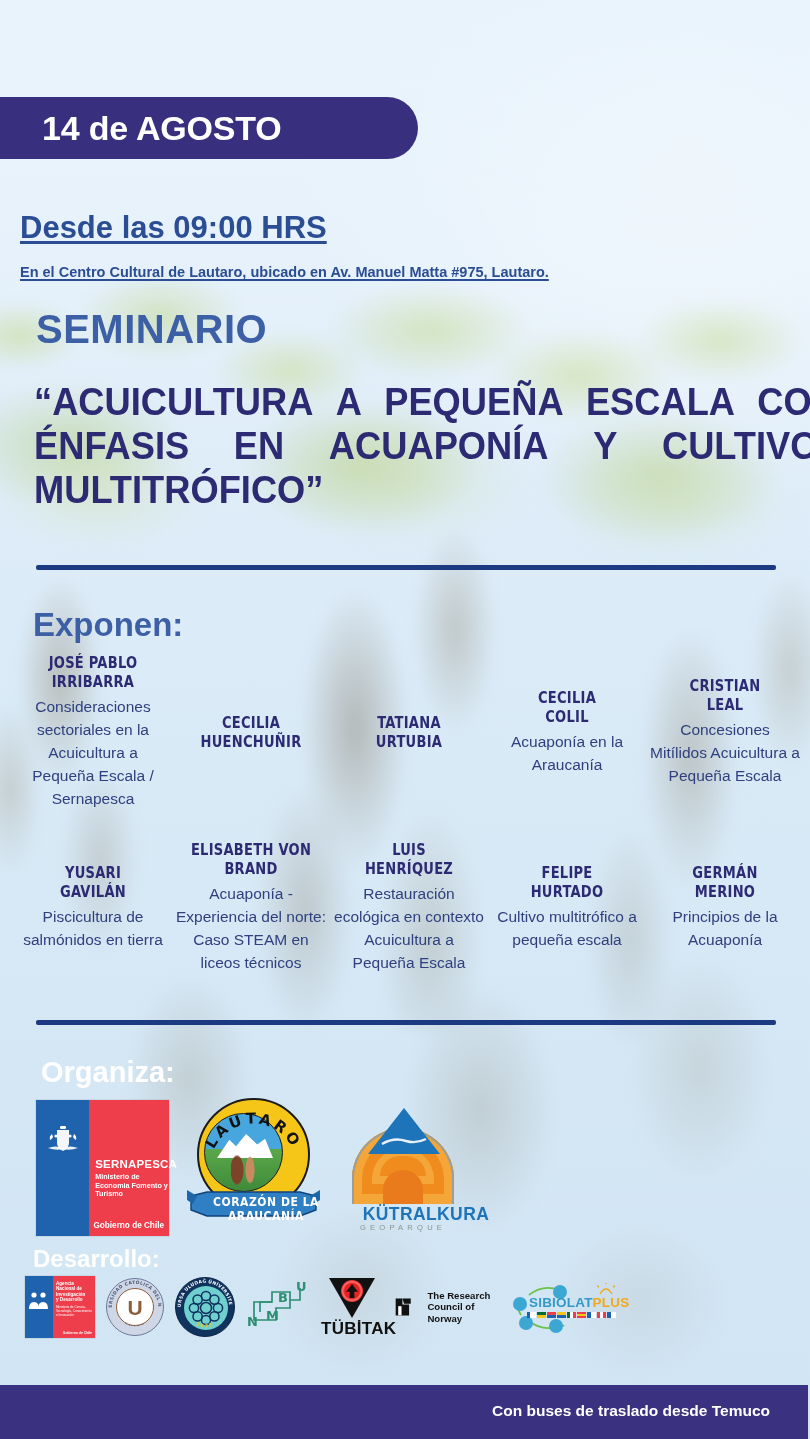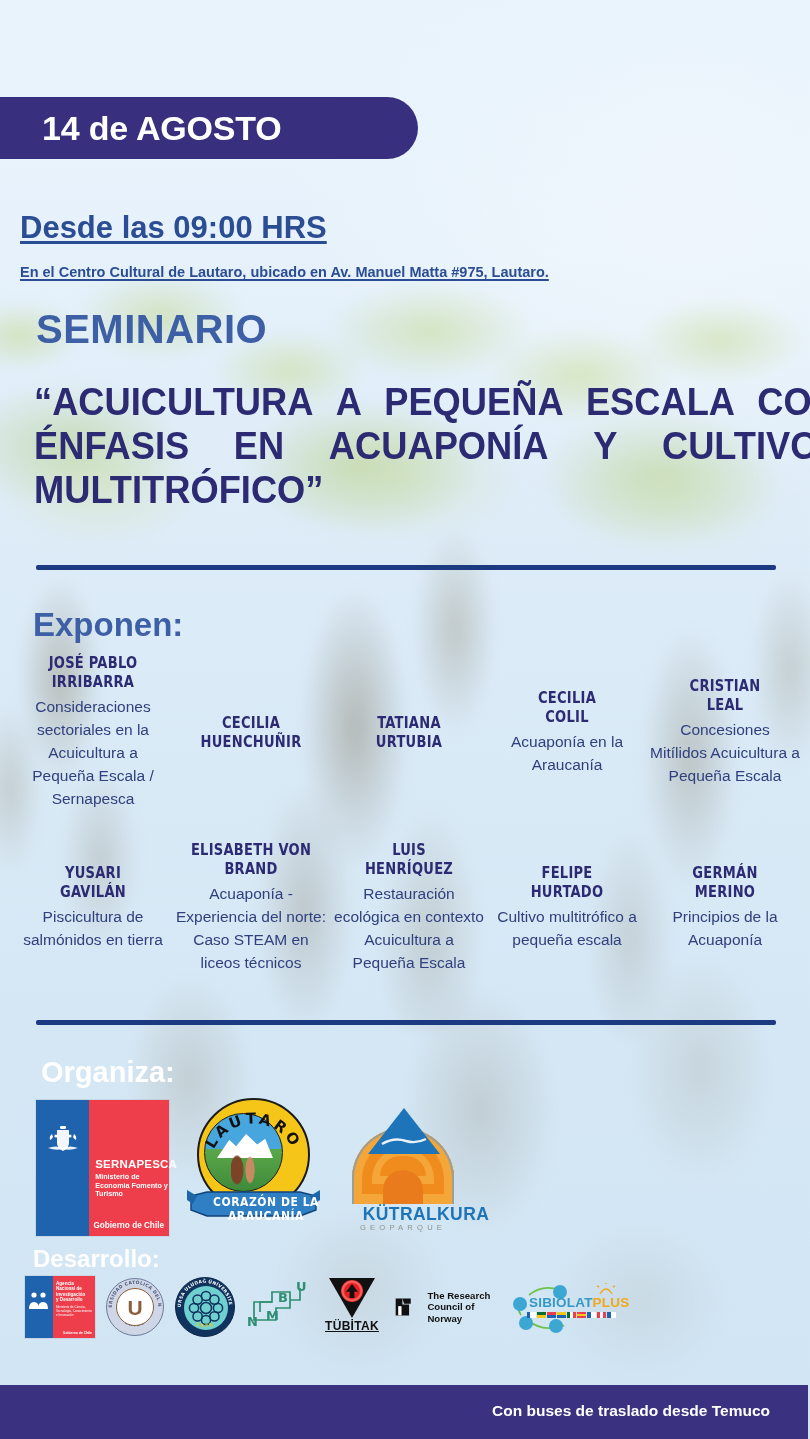--- a/index.html
+++ b/index.html
@@ -270,21 +270,21 @@
 
   .logo-bubm{width:64px; height:54px; position:relative;}
   .logo-tubitak{width:62px; height:62px; position:relative;}
   .tb-tri{position:absolute; left:8px; top:2px; width:46px; height:40px; background:#111;
     clip-path:polygon(0% 0%,100% 0%,50% 100%);}
   .tb-dot{position:absolute; left:20px; top:4px; width:22px; height:22px; border-radius:50%;
     background:radial-gradient(circle,#ff2a2a 20%,#e01b1b 45%,#ff6a6a 60%,#c91414 75%,#ff8a8a 100%);}
   .tb-arrow{position:absolute; left:25px; top:8px; width:12px; height:14px; background:#111;
     clip-path:polygon(50% 0%,100% 55%,70% 55%,70% 100%,30% 100%,30% 55%,0% 55%);}
   .tb-name{position:absolute; left:0; top:43px; width:62px; text-align:center;
-    font-size:12px; font-weight:bold; color:#111; letter-spacing:.3px;text-decoration:underline;}
+    font-size:17px; font-weight:bold; color:#111; letter-spacing:.3px;}
 
   .logo-rcn{width:104px; height:34px; position:relative; display:flex; align-items:center; gap:15px;}
   .rcn-mark{width:22px; height:24px; position:relative;}
   .rcn-txt{font-size:9.6px; font-weight:bold; color:#111; line-height:11.4px;}
 
   .logo-sib{width:116px; height:52px; position:relative;}
   .sib-name{position:absolute; left:20px; top:14px; font-size:13.5px; font-weight:bold; letter-spacing:.2px;}
   .sib-name .a{color:#3399c9;}
   .sib-name .b{color:#f0a81e;}
   .sib-flags{position:absolute; left:18px; top:31px; display:flex; gap:1px;}

